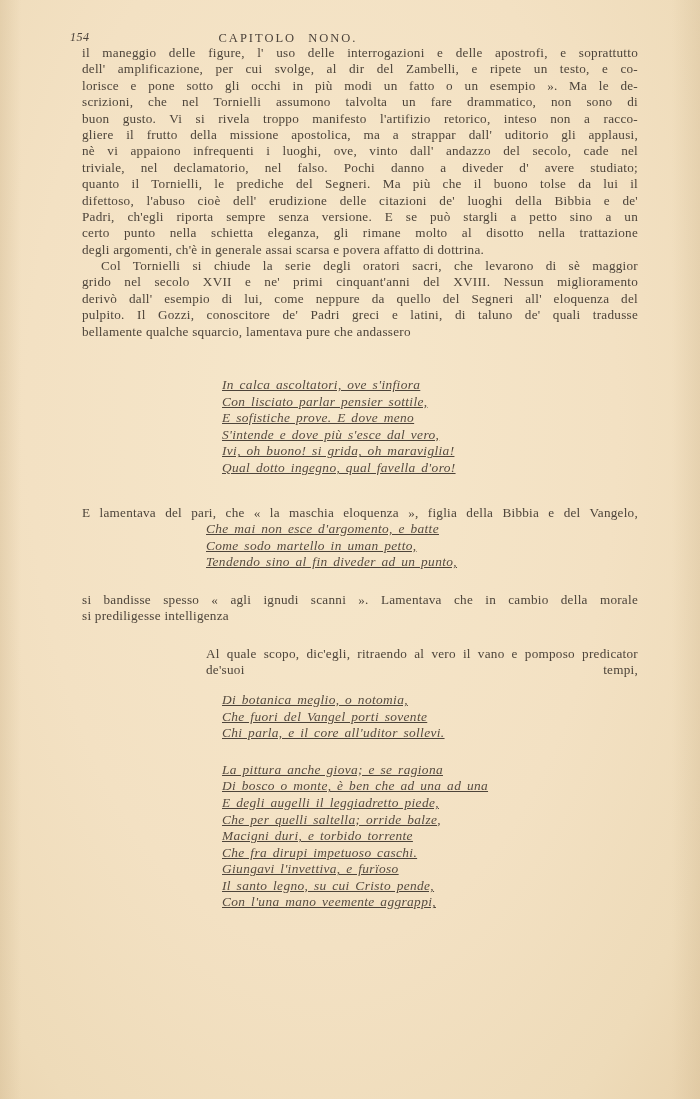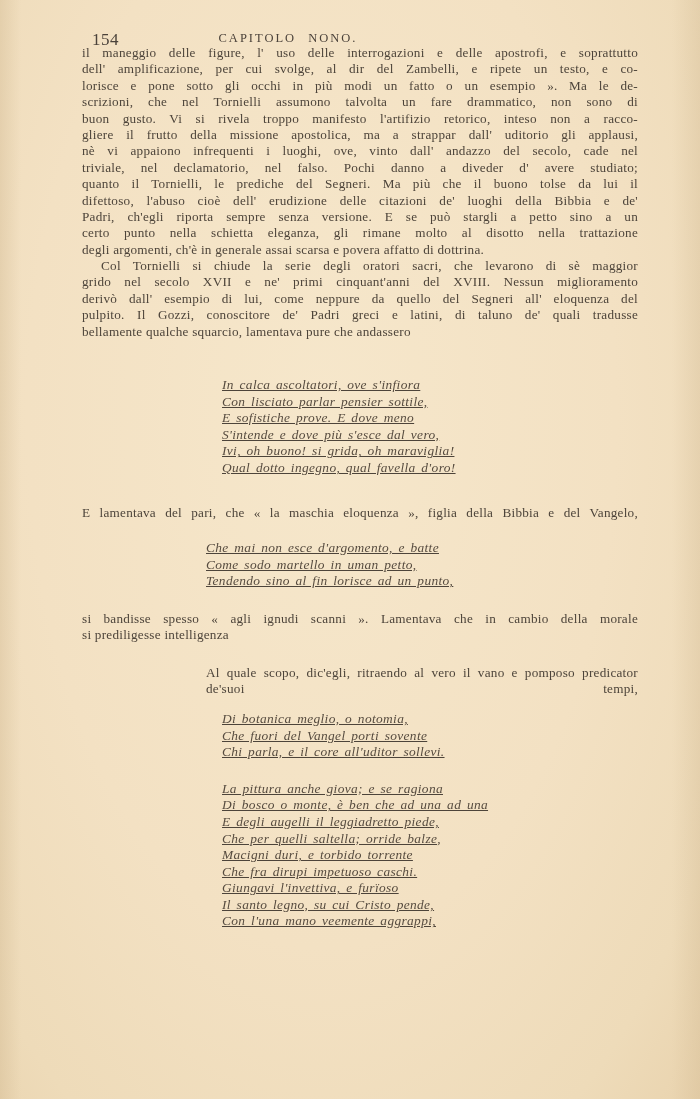--- a/index.html
+++ b/index.html
@@ -14,22 +14,22 @@
     width:700px;height:1099px;
     background:
       linear-gradient(90deg, rgba(205,180,140,0.35) 0%, rgba(205,180,140,0.0) 3%, rgba(205,180,140,0.0) 96%, rgba(205,180,140,0.30) 100%),
       radial-gradient(ellipse at 46% 38%, #f6e7cb 0%, #f3e1c3 55%, #eedbb9 85%, #e9d3ae 100%);
     color:#4d443a;
   }
   .pagehead{
     position:absolute; top:30px; left:0; width:700px; height:18px;
   }
   .pagenum{
-    position:absolute; left:92px; top:0;
-    font-size:17px; letter-spacing:0.5px; color:#4b423a;
+    position:absolute; left:70px; top:0;
+    font-size:12px; letter-spacing:0.5px; color:#4b423a;font-style:italic;
   }
   .chapter{
     position:absolute; left:0; width:576px; top:1px;
     text-align:center;
     font-size:12.5px; letter-spacing:2px; word-spacing:7px;
     color:#4b423a;
   }
   .body-text{
     position:absolute; left:82px; top:45px; width:556px;
   }
@@ -54,21 +54,21 @@
     font-size:13.4px;
     line-height:16.6px;
     height:16.6px;
     letter-spacing:0.35px;
     word-spacing:2px;
     color:#564b3f;
   }
   
   .block:nth-child(3){margin-top:37px;}  
   .block:nth-child(4){margin-top:28px;}  
-  .block:nth-child(5){margin-top:19px;}  
+  .block:nth-child(5){}  
   .block:nth-child(6){margin-top:21px;}  
   .block:nth-child(7){margin-top:21px;}  
   .block:nth-child(8){margin-top:30px;}  
   .block:nth-child(9){margin-top:20px;}  
   
   .block:nth-child(5), .block:nth-child(7){ margin-left:124px; }
 </style>
 </head>
 <body>
 
@@ -107,21 +107,21 @@
         <div class="line">S'intende e dove più s'esce dal vero,</div>
         <div class="line">Ivi, oh buono! si grida, oh maraviglia!</div>
         <div class="line">Qual dotto ingegno, qual favella d'oro!</div>
       </div>
       <div class="block para">
         <div class="line jl">E lamentava del pari, che « la maschia eloquenza », figlia della Bibbia e del Vangelo,</div>
       </div>
       <div class="block verse">
         <div class="line">Che mai non esce d'argomento, e batte</div>
         <div class="line">Come sodo martello in uman petto,</div>
-        <div class="line">Tendendo sino al fin lorisce ad un punto,</div>
+        <div class="line">Tendendo sino al fin diveder ad un punto,</div>
       </div>
       <div class="block para">
         <div class="line jl">si bandisse spesso « agli ignudi scanni ». Lamentava che in cambio della morale</div>
         <div class="line">si prediligesse intelligenza</div>
       </div>
       <div class="block para">
         <div class="line jl">Al quale scopo, dic'egli, ritraendo al vero il vano e pomposo predicator de'suoi tempi,</div>
       </div>
       <div class="block verse">
         <div class="line">Di botanica meglio, o notomia,</div>

